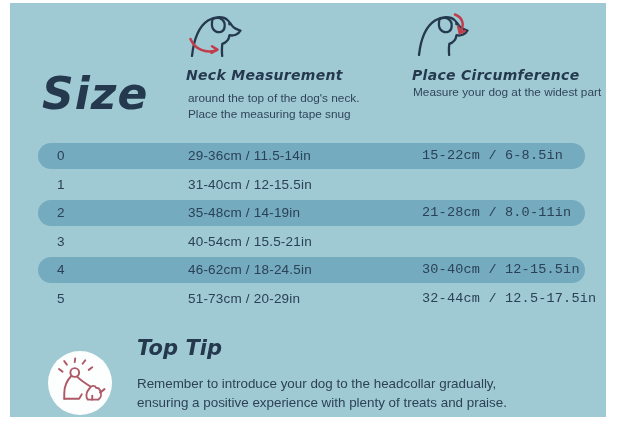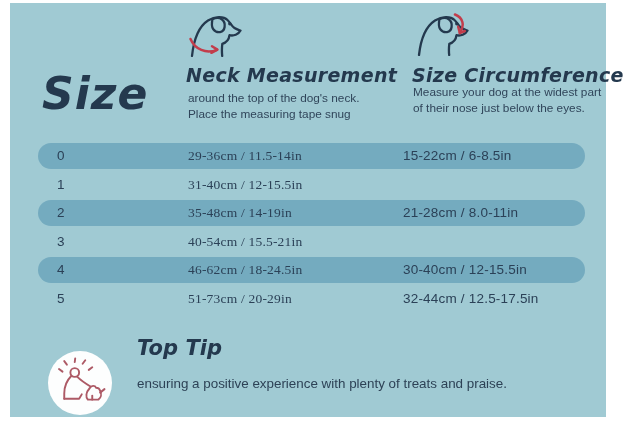--- a/index.html
+++ b/index.html
@@ -17,40 +17,40 @@
     font-family:"DejaVu Sans", sans-serif;
     font-style:italic; font-weight:700; color:#24394e;
   }
   .size-label {
     position:absolute; left:42px; top:72px;
     font-size:44px; line-height:44px; letter-spacing:1px;
   }
   .col-icon { position:absolute; }
   .neck-icon { left:187px; top:13px; width:56px; height:44px; }
   .nose-icon { left:414px; top:13px; width:57px; height:43px; }
-  .col-title { position:absolute; font-size:19px; line-height:17px; letter-spacing:0.3px; }
+  .col-title { position:absolute; font-size:14px; line-height:17px; letter-spacing:0.3px; }
   .neck-title { left:186px; top:67px; }
   .nose-title { left:412px; top:67px; }
   .col-desc {
     position:absolute; font-size:11.8px; line-height:16px;
     color:#30455a;
   }
   .neck-desc { left:188px; top:90px; }
   .nose-desc { left:413px; top:84px; }
 
   .size-table { position:absolute; left:38px; top:143px; width:547px; }
   .size-row { position:relative; height:26px; margin-bottom:2.5px; }
   .size-row.stripe { background:#74abbf; border-radius:13px; }
   .cell {
     position:absolute; top:0; height:26px; line-height:26px;
     font-size:13.5px; color:#2b4157; letter-spacing:0.2px; white-space:nowrap;
   }
   .cell-size { left:19px; }
-  .cell-neck { left:150px;font-family:Liberation Serif, serif; }
-  .cell-nose { left:365px; }
+  .cell-neck { left:150px; }
+  .cell-nose { left:384px;font-family:Liberation Mono, monospace; }
 
   .tip-circle {
     position:absolute; left:48px; top:351px; width:64px; height:64px;
     background:#fdfefe; border-radius:50%;
     display:flex; align-items:center; justify-content:center;
   }
   .tip-title {
     position:absolute; left:137px; top:338px;
     font-size:21px; line-height:21px;
   }
@@ -85,24 +85,23 @@
 
   <span class="col-icon nose-icon">
     <svg width="57" height="43" viewBox="0 0 57 43" fill="none">
       <path d="M5,42 C6.5,28.5 11,14 21,7.5 C28,3.2 36.5,3 40.5,7 C43.5,9.8 44.5,13 47.5,15 C50,16.6 52.5,17.2 53.5,17.6 C51.5,21.6 46.5,23.2 42.5,22.2 C42,26.5 39,29.8 35.3,30.8 C34.8,34.8 34.8,38.5 35.2,42" stroke="#24394e" stroke-width="2.3" stroke-linecap="round" stroke-linejoin="round"></path>
       <path d="M25.5,6.2 C33,2.8 38.6,7 37.6,14 C36.8,19.8 30,21 26.3,16.2 C24.8,14.2 24.6,10 25.5,6.2" stroke="#24394e" stroke-width="2.3" stroke-linecap="round" stroke-linejoin="round"></path>
       <circle cx="42.8" cy="10.8" r="1.7" fill="#24394e"></circle>
       <path d="M41,1.5 C49,4.5 51,12.5 45.8,20" stroke="#c23d4b" stroke-width="2.5" stroke-linecap="round"></path>
       <path d="M44.2,13.8 L45.8,20 L50.8,18" stroke="#c23d4b" stroke-width="2.5" stroke-linecap="round" stroke-linejoin="round"></path>
     </svg>
   </span>
-  <div class="script col-title nose-title">Size Circumference</div>
+  <div class="script col-title nose-title">Place Circumference</div>
   <div class="col-desc nose-desc">
     <div>Measure your dog at the widest part</div>
-    <div>of their nose just below the eyes.</div>
   </div>
 
   <div class="size-table">
     <div class="size-row stripe">
       <span class="cell cell-size">0</span>
       <span class="cell cell-neck">29-36cm / 11.5-14in</span>
       <span class="cell cell-nose">15-22cm / 6-8.5in</span>
     </div>
     <div class="size-row">
       <span class="cell cell-size">1</span>
@@ -142,15 +141,16 @@
         <path d="M14,50 L31,50 L34,45"></path>
         <path d="M29,25 C34,30 39,33 44,36"></path>
         <path d="M43,38 C45,34.5 49,34.5 50.5,37.5 C53,37.5 54.5,39 55,41 C57,45 56,49 53,51 L41,51 C38.5,48 38.5,43 43,38"></path>
         <path d="M46,51 L46,46.5"></path>
         <path d="M55,43 L60,39"></path>
       </svg>
     </span>
   </div>
   <div class="script tip-title">Top Tip</div>
   <div class="tip-body">
+    <div>Remember to introduce your dog to the headcollar gradually,</div>
     <div>ensuring a positive experience with plenty of treats and praise.</div>
   </div>
 </div>
 
 </body></html>

